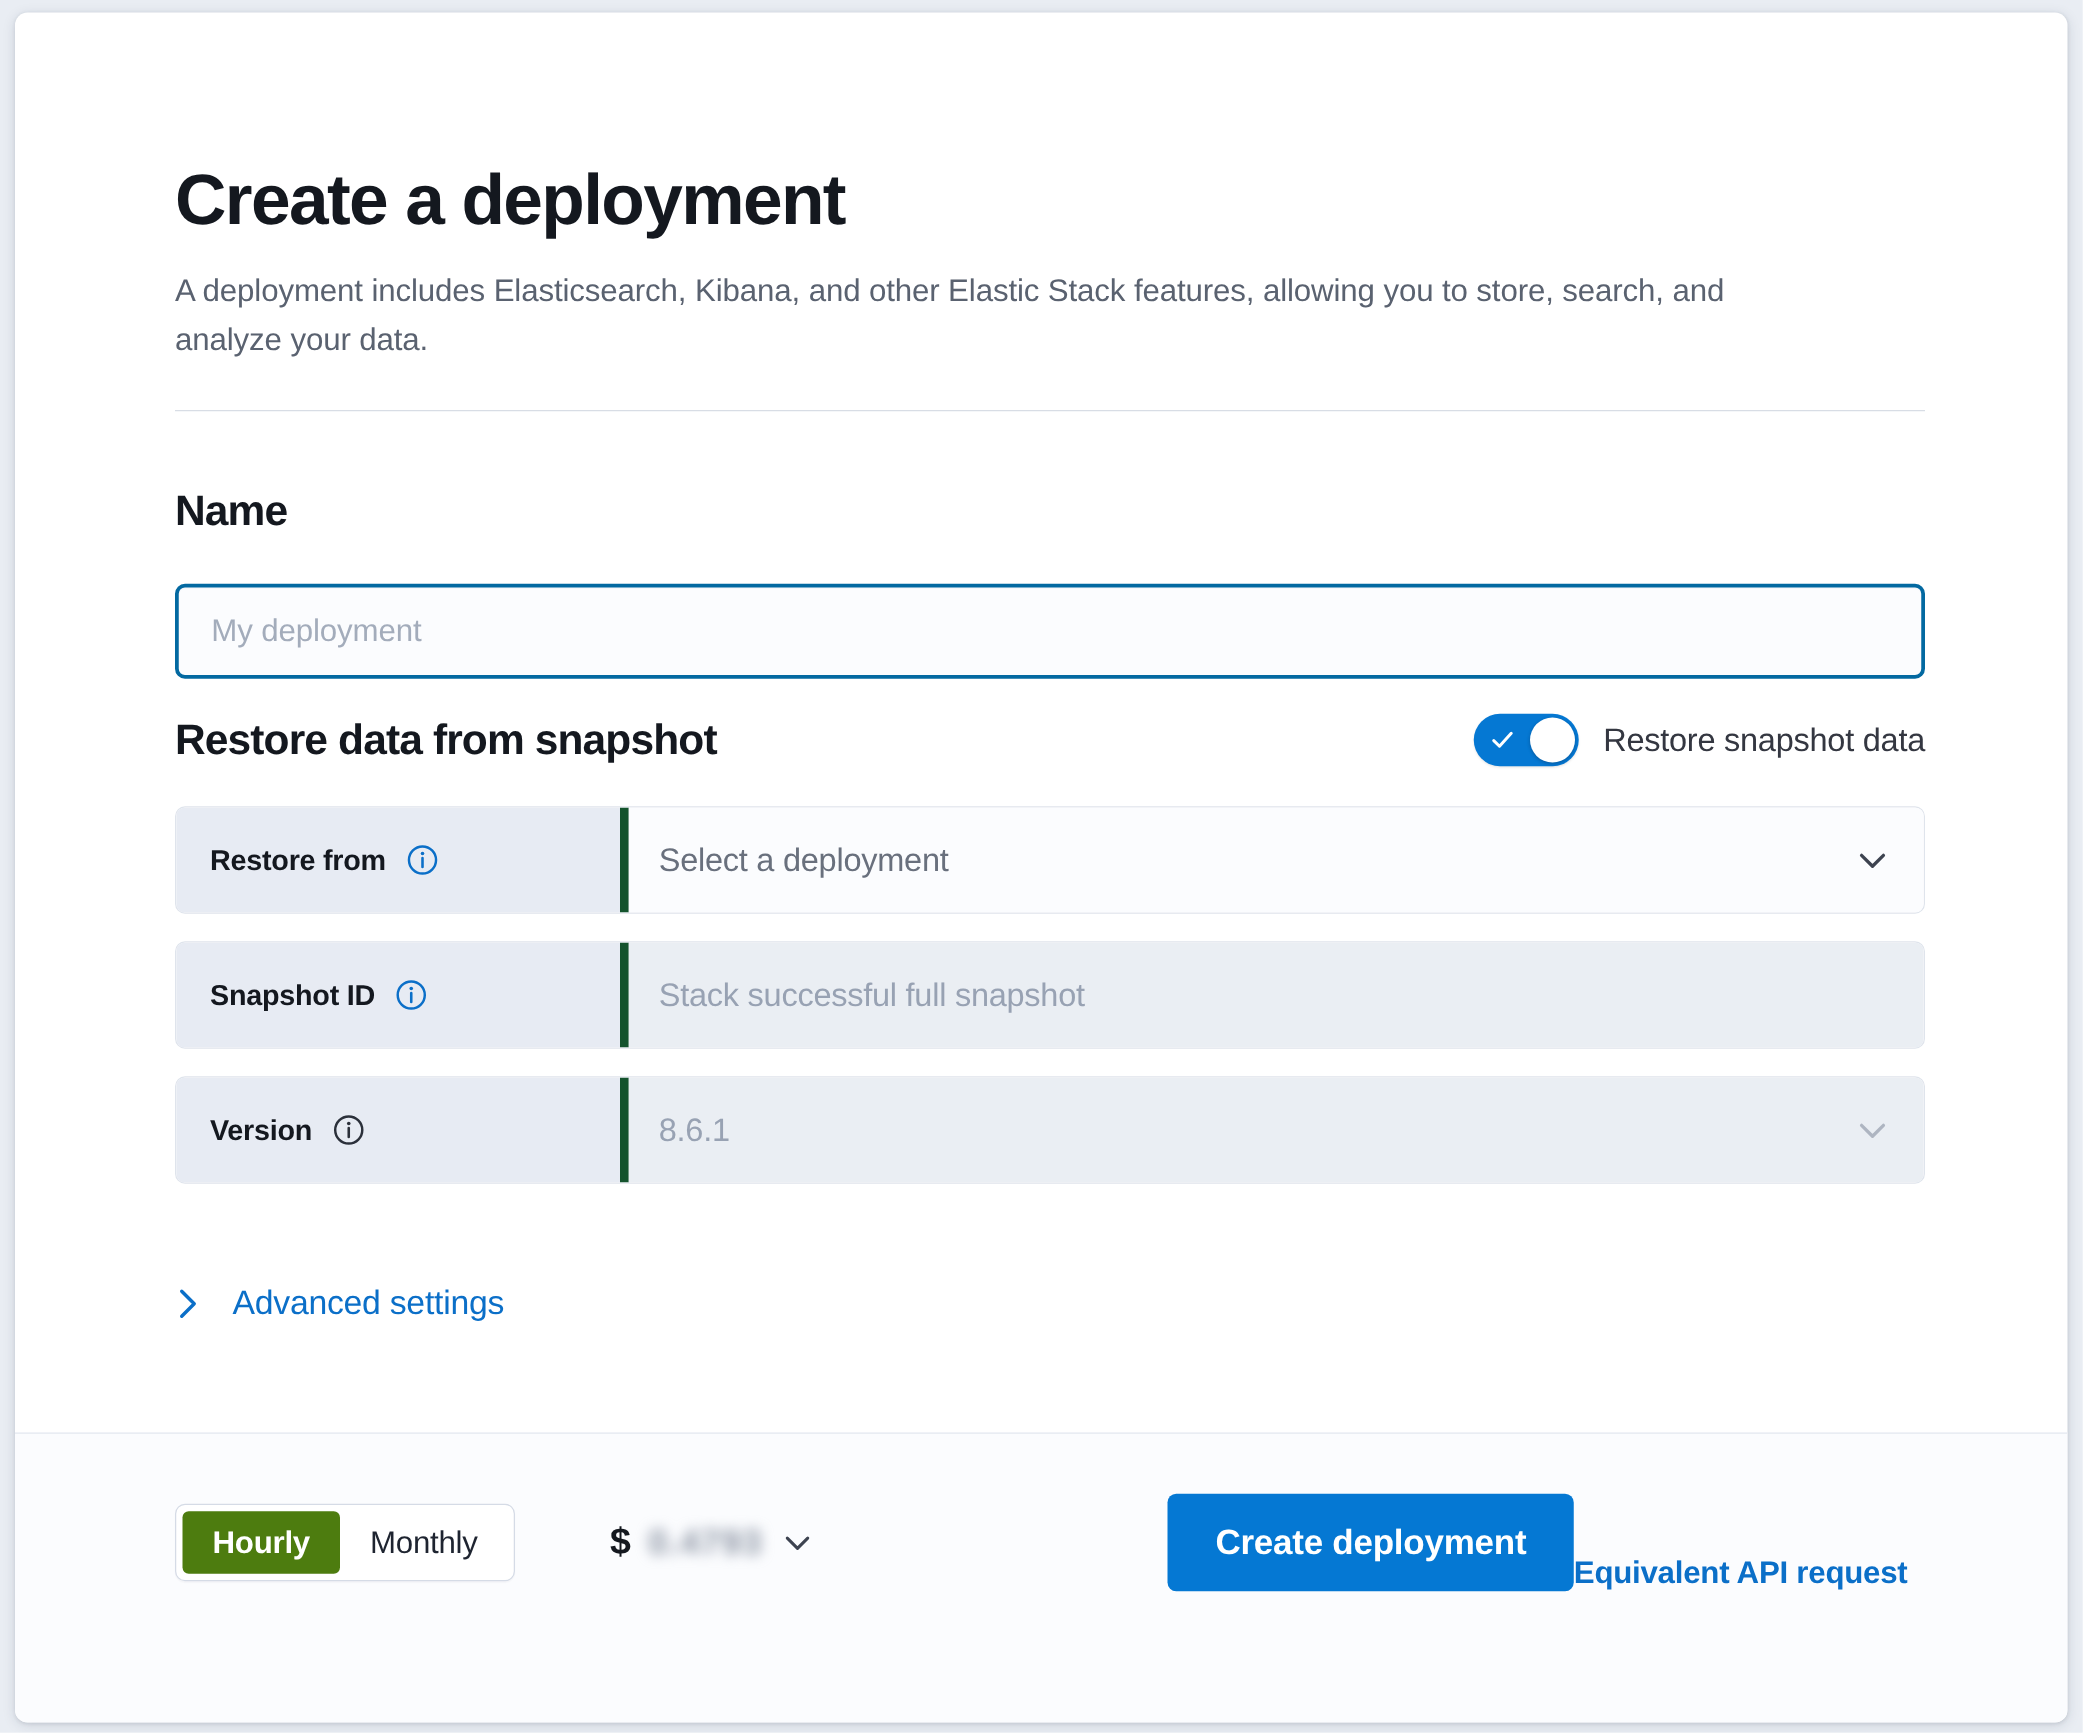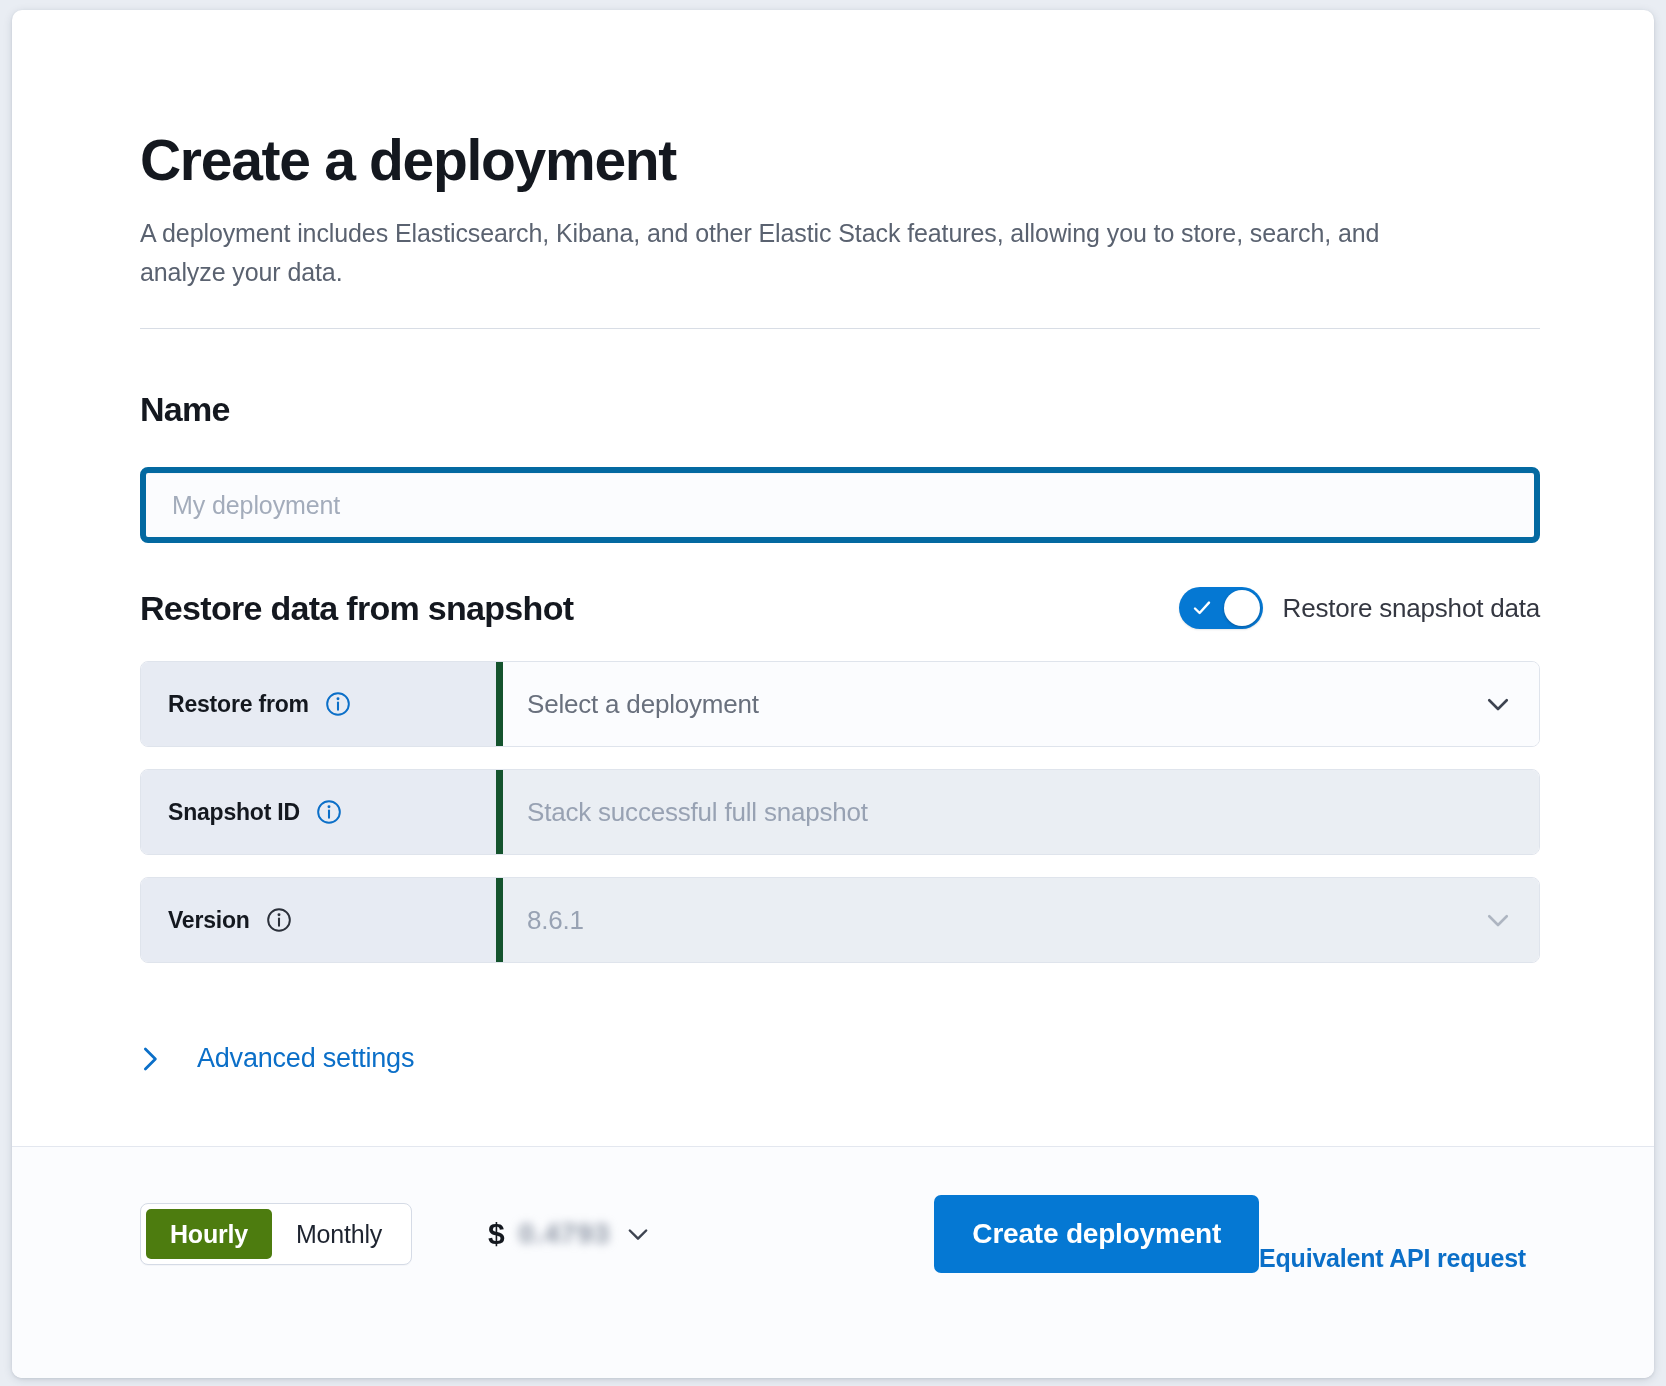--- a/index.html
+++ b/index.html
@@ -64,34 +64,34 @@
     line-height: 40px;
     font-weight: 700;
     color: #14181f;
     letter-spacing: -0.7px;
   }
   .name-section { margin-top: 60px; }
   .name-input {
     margin-top: 38px;
     width: 1400px;
     height: 76px;
-    border: 6px solid #0369a1;
+    border: 3px solid #0369a1;
     border-radius: 8px;
     background: #fbfcfe;
     display: flex; align-items: center;
     padding: 18px 26px;
     font-size: 25px;
     color: #a3acbb;
     letter-spacing: -0.1px;
     box-shadow: 0 1px 1px rgba(20,30,60,0.03) inset;
   }
 
   
   .restore-head {
-    margin-top: 44px;
+    margin-top: 28px;
     width: 1400px;
     display: flex; align-items: center; justify-content: space-between;
   }
   .toggle-wrap { display: flex; align-items: center; gap: 20px; }
   .toggle {
     position: relative;
     width: 84px; height: 42px;
     border-radius: 21px;
     background: #0578d3;
     display: flex; align-items: center;
@@ -158,21 +158,21 @@
   .form-row.disabled .row-field { background: #eaeef3; }
   .form-row.disabled .row-field .val { color: #98a2b3; }
   .form-row.disabled .row-label { background: #e7ebf3; }
   .chev { width: 30px; height: 30px; flex: none; }
   .chev.muted { opacity: .62; }
   .info-icon { width: 26px; height: 26px; flex: none; display:block; }
 
   
   .advanced {
     margin-top: 58px;
-    display: inline-flex; align-items: center; gap: 35px;
+    display: inline-flex; align-items: center; gap: 24px;
     cursor: pointer;
   }
   .advanced .adv-label {
     font-size: 27px;
     color: #0b6fc8;
     font-weight: 400;
     letter-spacing: -0.2px;
   }
   .adv-chevron { width: 22px; height: 30px; flex: none; }
 

